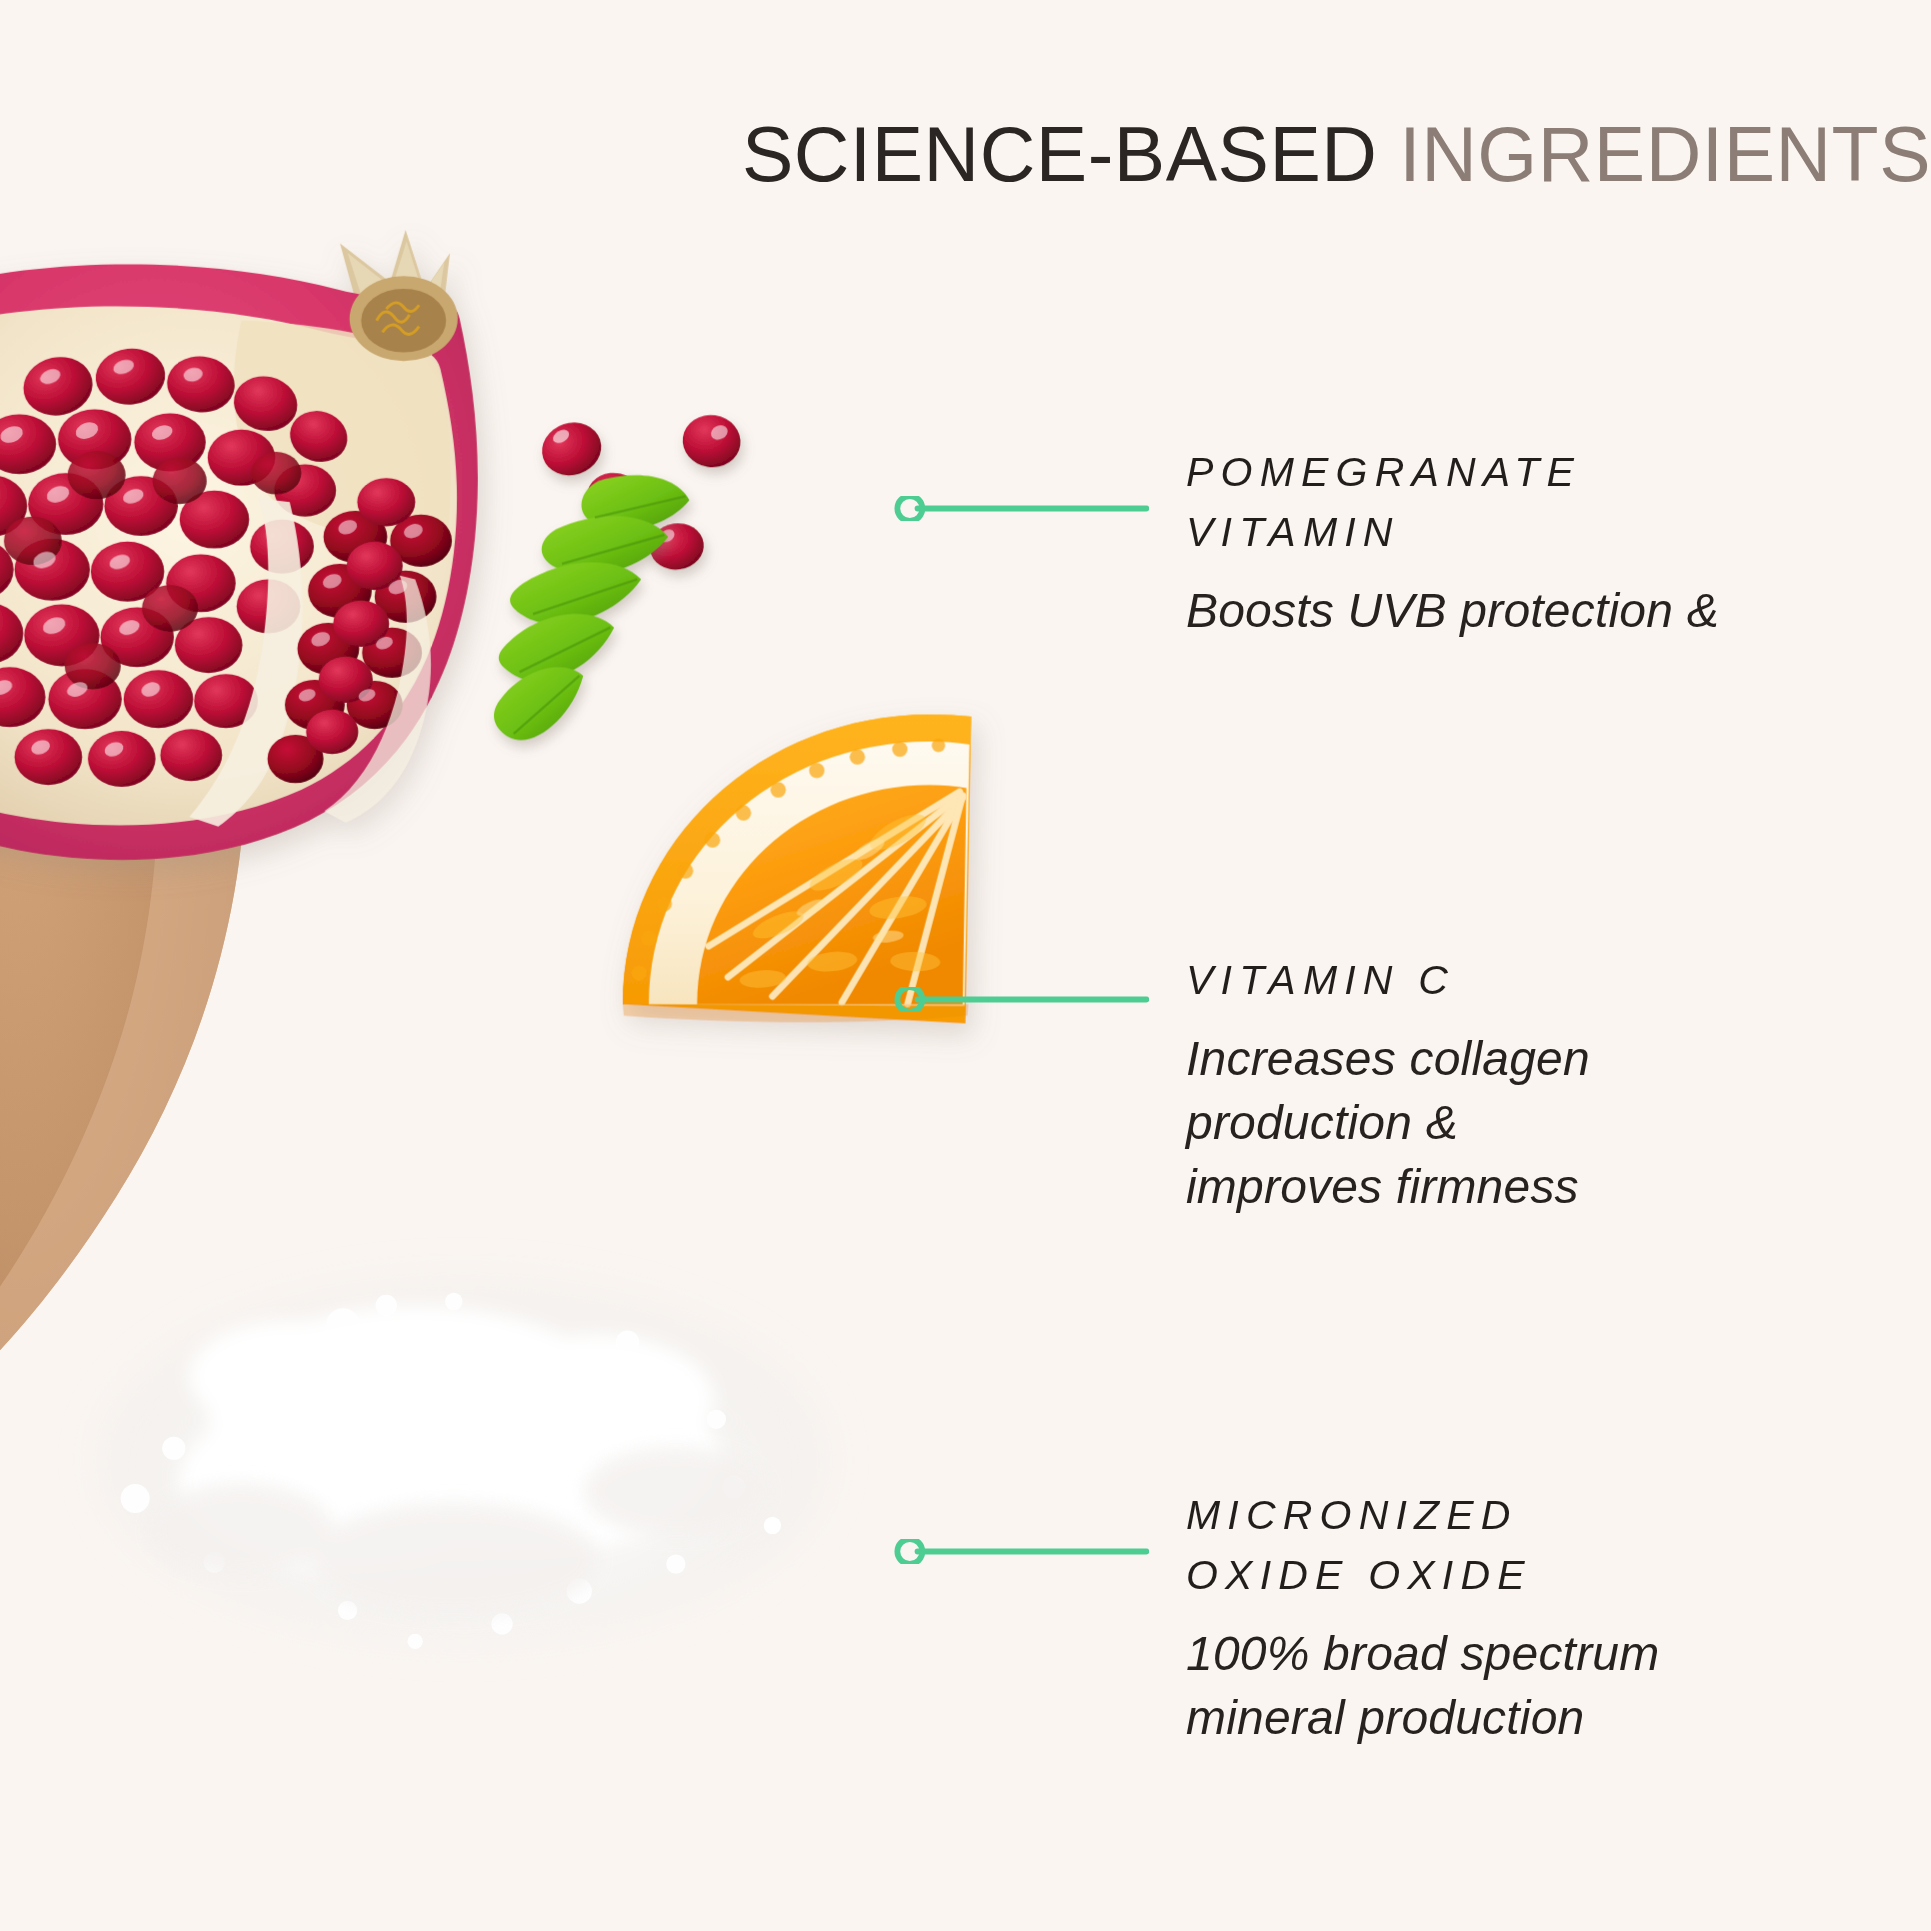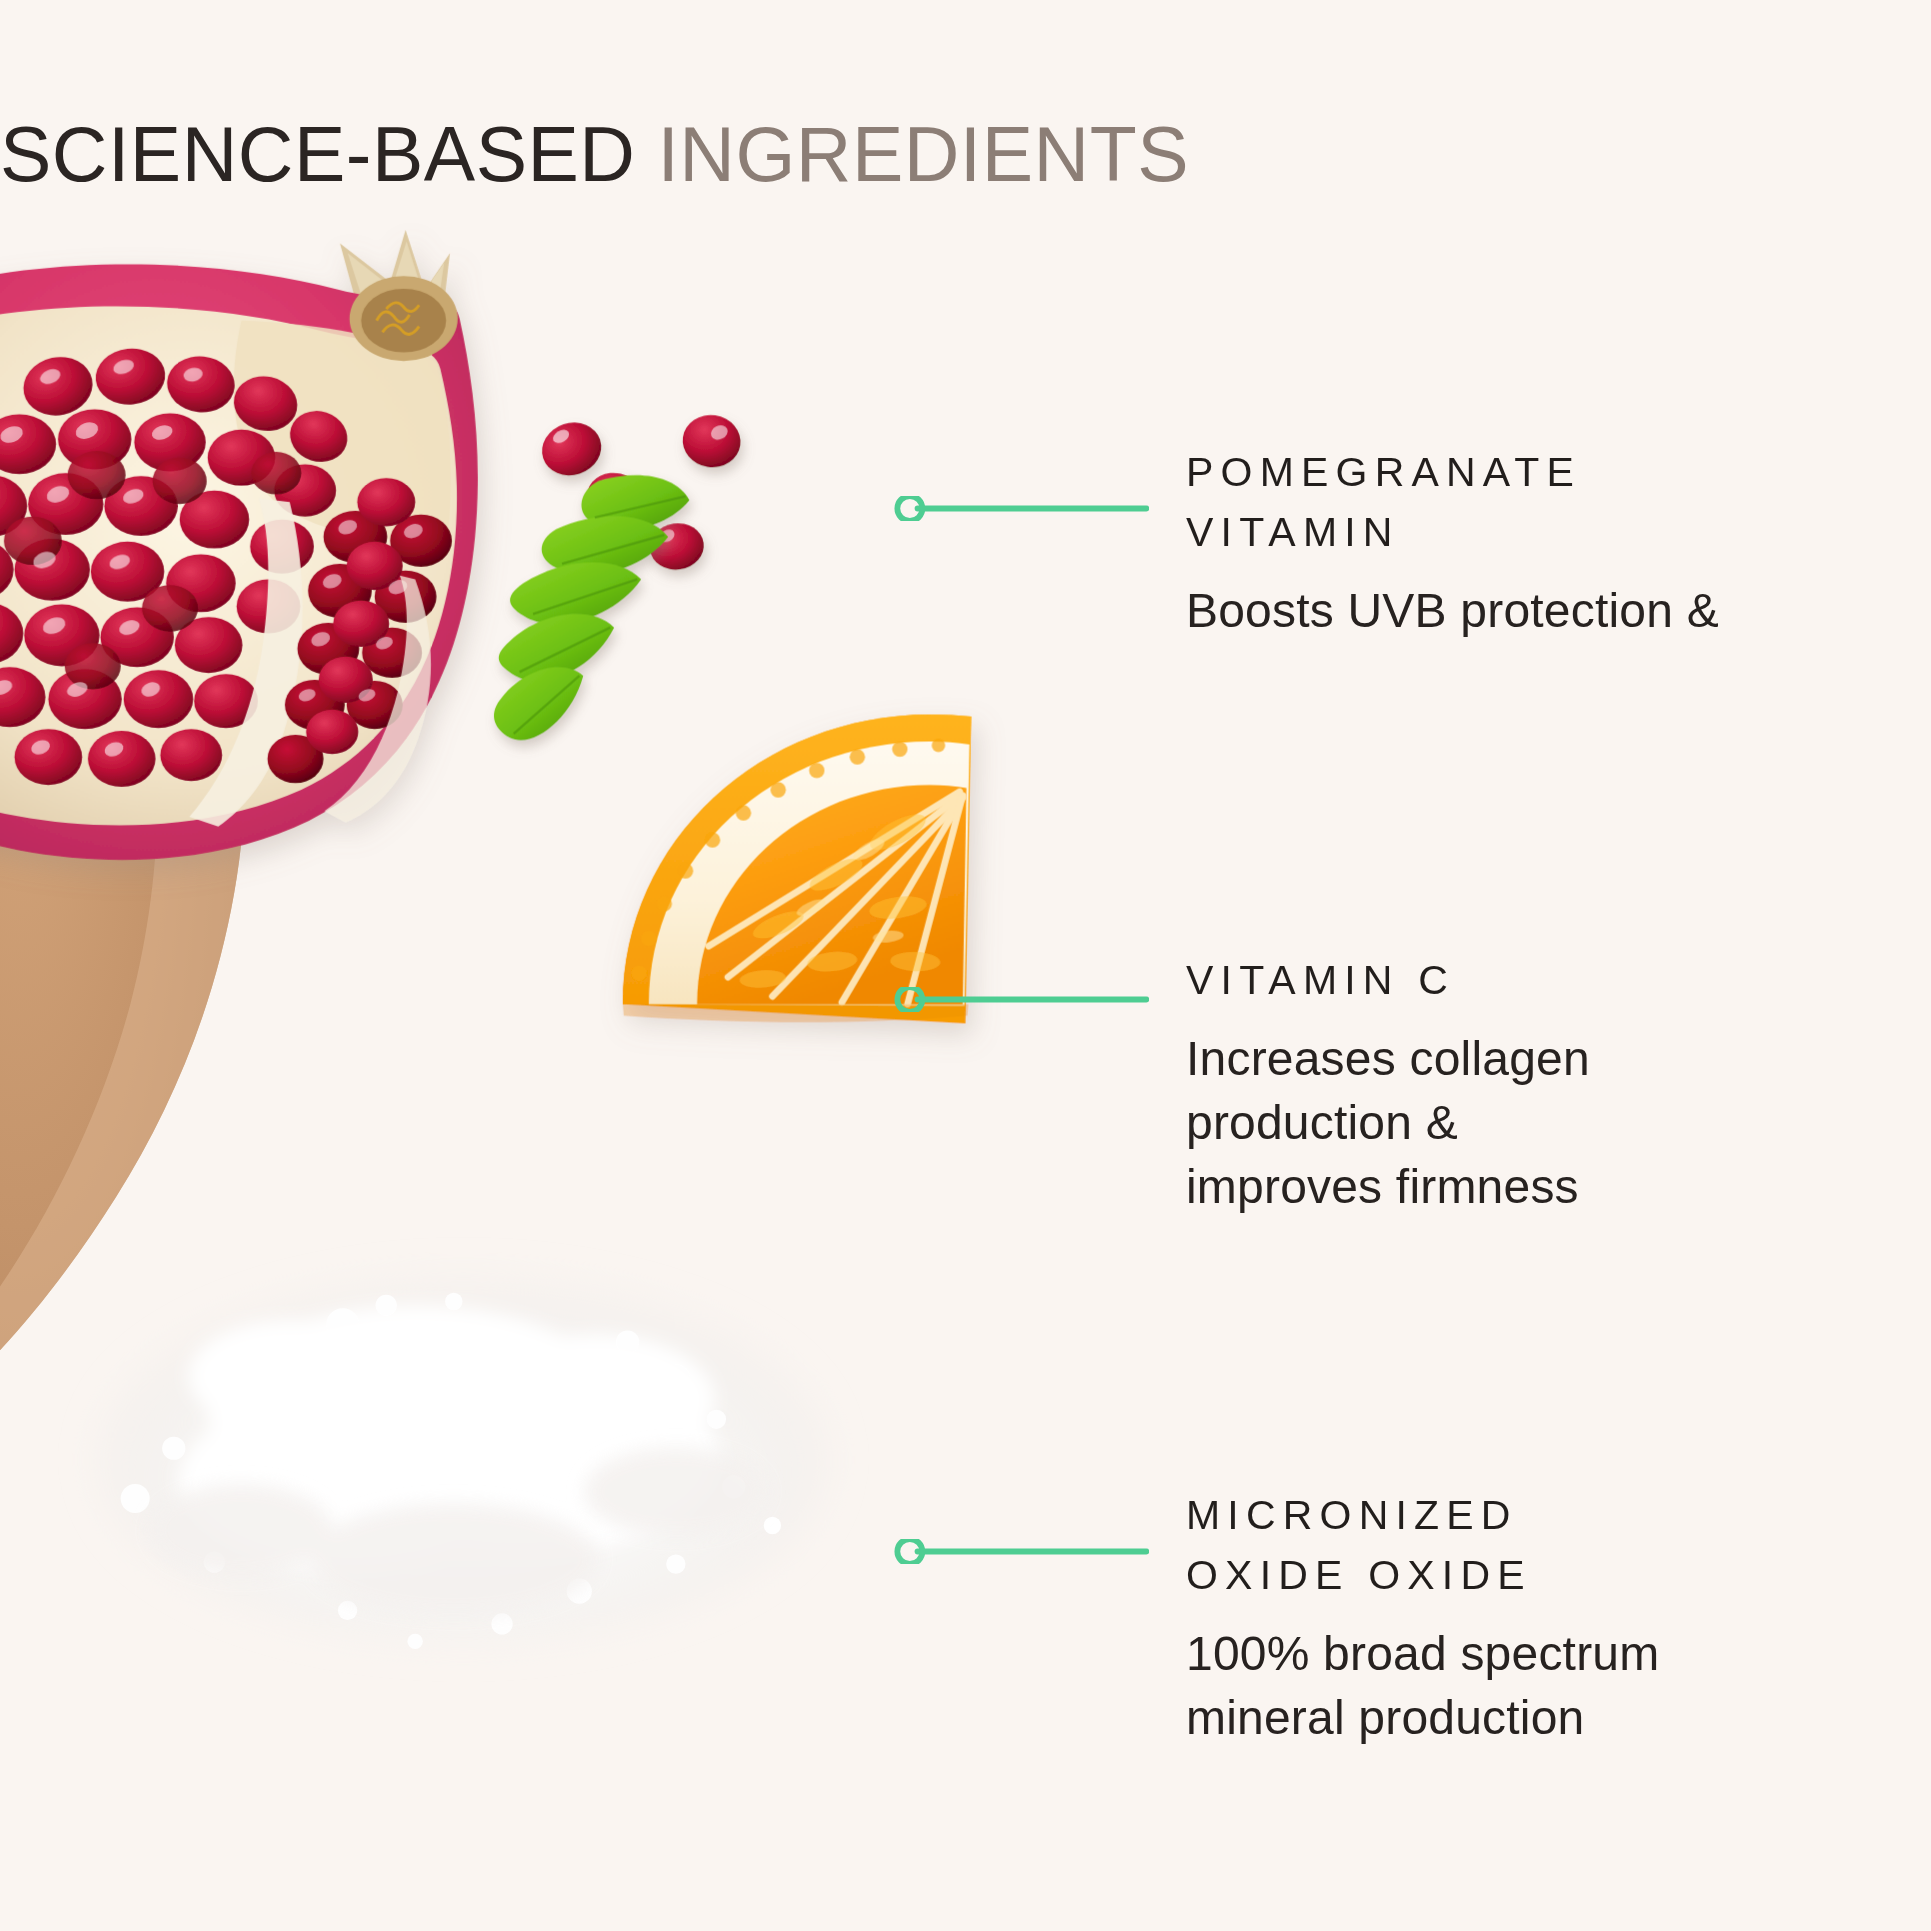--- a/index.html
+++ b/index.html
@@ -16,21 +16,21 @@
     font-family: "Liberation Sans", sans-serif;
     -webkit-font-smoothing: antialiased;
   }
 
   
   #title {
     position: absolute;
     left: 0;
     top: 114px;
     width: 1931px;
-    text-align: left;
+    text-align: right;
     font-size: 77px;
     line-height: 81px;
     font-weight: 300;
     letter-spacing: 0.5px;
     white-space: nowrap;
   }
   #title .t-dark  { color: #2b2523; }
   #title .t-light { color: #8c7e76; }
 
   
@@ -42,21 +42,21 @@
   }
 
   
   .callout { position: absolute; }
   .leader {
     position: absolute;
     height: 25px;
   }
   .leader svg { display: block; }
 
-  .label-block { position: absolute; }
+  .label-block { position: absolute; font-style: italic; }
 
   .ing-title {
     font-size: 41px;
     line-height: 60px;
     letter-spacing: 7.2px;
     font-weight: 400;
     color: #221e1c;
     white-space: nowrap;
   }
   .ing-desc {

